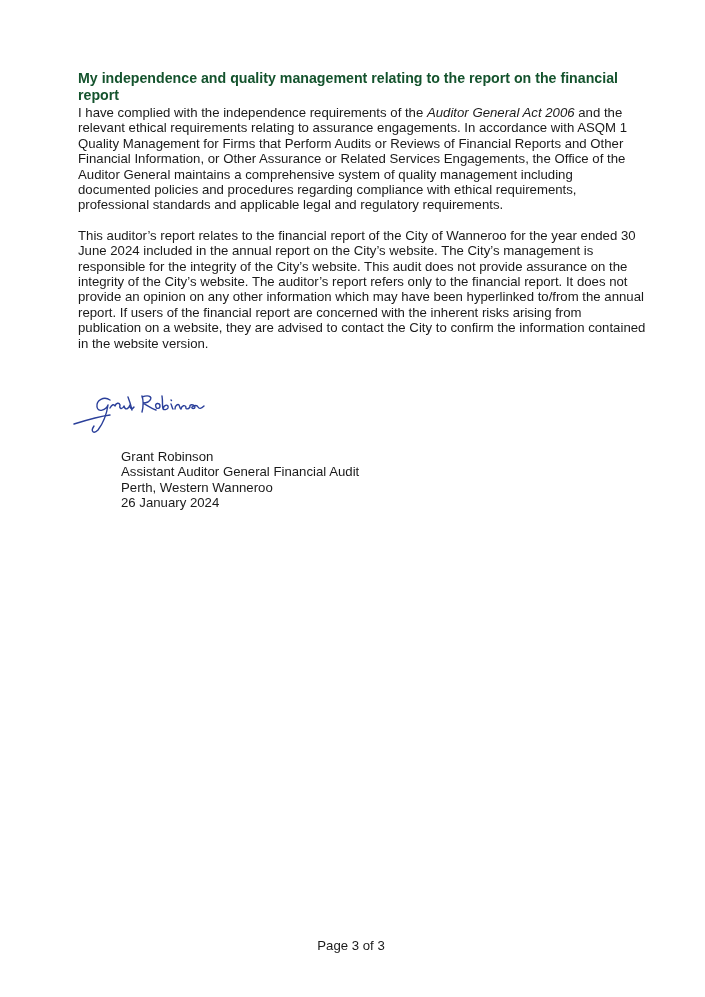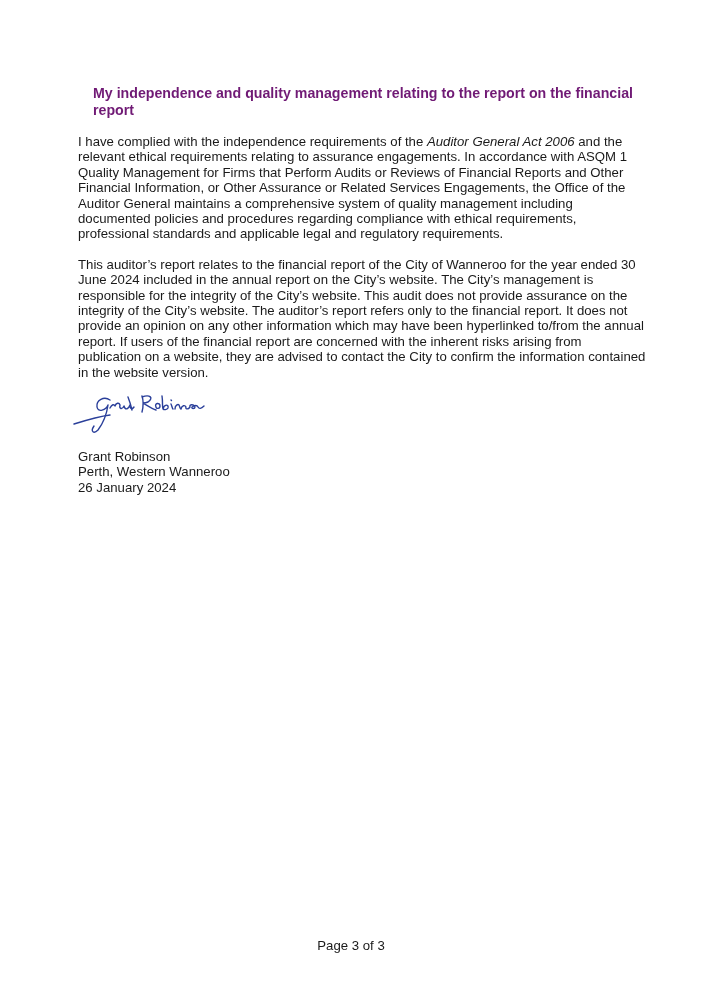--- a/index.html
+++ b/index.html
@@ -15,49 +15,49 @@
       font-family: "Liberation Sans", sans-serif;
       color: #1a1a1a;
     }
     .page {
       position: absolute;
       left: 78px;
       top: 70px;
       width: 570px;
     }
     .heading {
-      color: #701a75;
+      color: #14532d;
       font-weight: bold;
       font-size: 14.2px;
       line-height: 17px;
-      margin: 15px;
+      margin: 0;
     }
     .para {
       font-size: 13.2px;
       line-height: 15.4px;
-      margin: 7px 0 0 0;
+      margin: 1px 0 0 0;
     }
     .section2 {
       margin-top: 15px;
     }
     .signature {
       position: absolute;
       left: 70px;
       top: 388px;
       width: 150px;
       height: 48px;
     }
     .signatory {
       position: absolute;
       left: 78px;
       top: 449px;
       font-size: 13.2px;
       line-height: 15.4px;
     }
-    .signatory div { white-space: nowrap; }
+    .signatory div { white-space: nowrap; margin-left: 43px; }
     .footer {
       position: absolute;
       left: 0;
       width: 702px;
       top: 938px;
       text-align: center;
       font-size: 13.2px;
     }
   </style>
 </head>
@@ -87,17 +87,18 @@
 
       <path d="M72 8 C74 14, 73 20, 72 24 M72 9 C80 6, 84 10, 78 14 C76 15, 74 15, 73 15 C78 18, 82 21, 86 22"></path>
 
       <path d="M86 19 C84 15, 90 14, 90 18 C90 21, 86 21, 86 19 M92 8 C93 14, 92 19, 93 21 C94 16, 99 16, 98 20 C97 22, 94 22, 93 21 M101 16 C102 18, 102 20, 103 21 M101 12 L101.5 12.5 M105 21 C105 17, 108 16, 109 17 C110 19, 110 21, 111 21 C112 17, 115 17, 116 19 C115 21, 118 22, 120 19 C119 16, 124 16, 125 19 C125 21, 121 21, 122 19 C125 17, 127 17, 128 19 C129 21, 131 21, 134 18"></path>
     </g>
   </svg>
 </div>
 
 <div class="signatory">
   <div>Grant Robinson</div>
+  <div>Assistant Auditor General Financial Audit</div>
   <div>Perth, Western Wanneroo</div>
   <div>26 January 2024</div>
 </div>
 
 <div class="footer">Page 3 of 3</div>
 
 </body></html>

